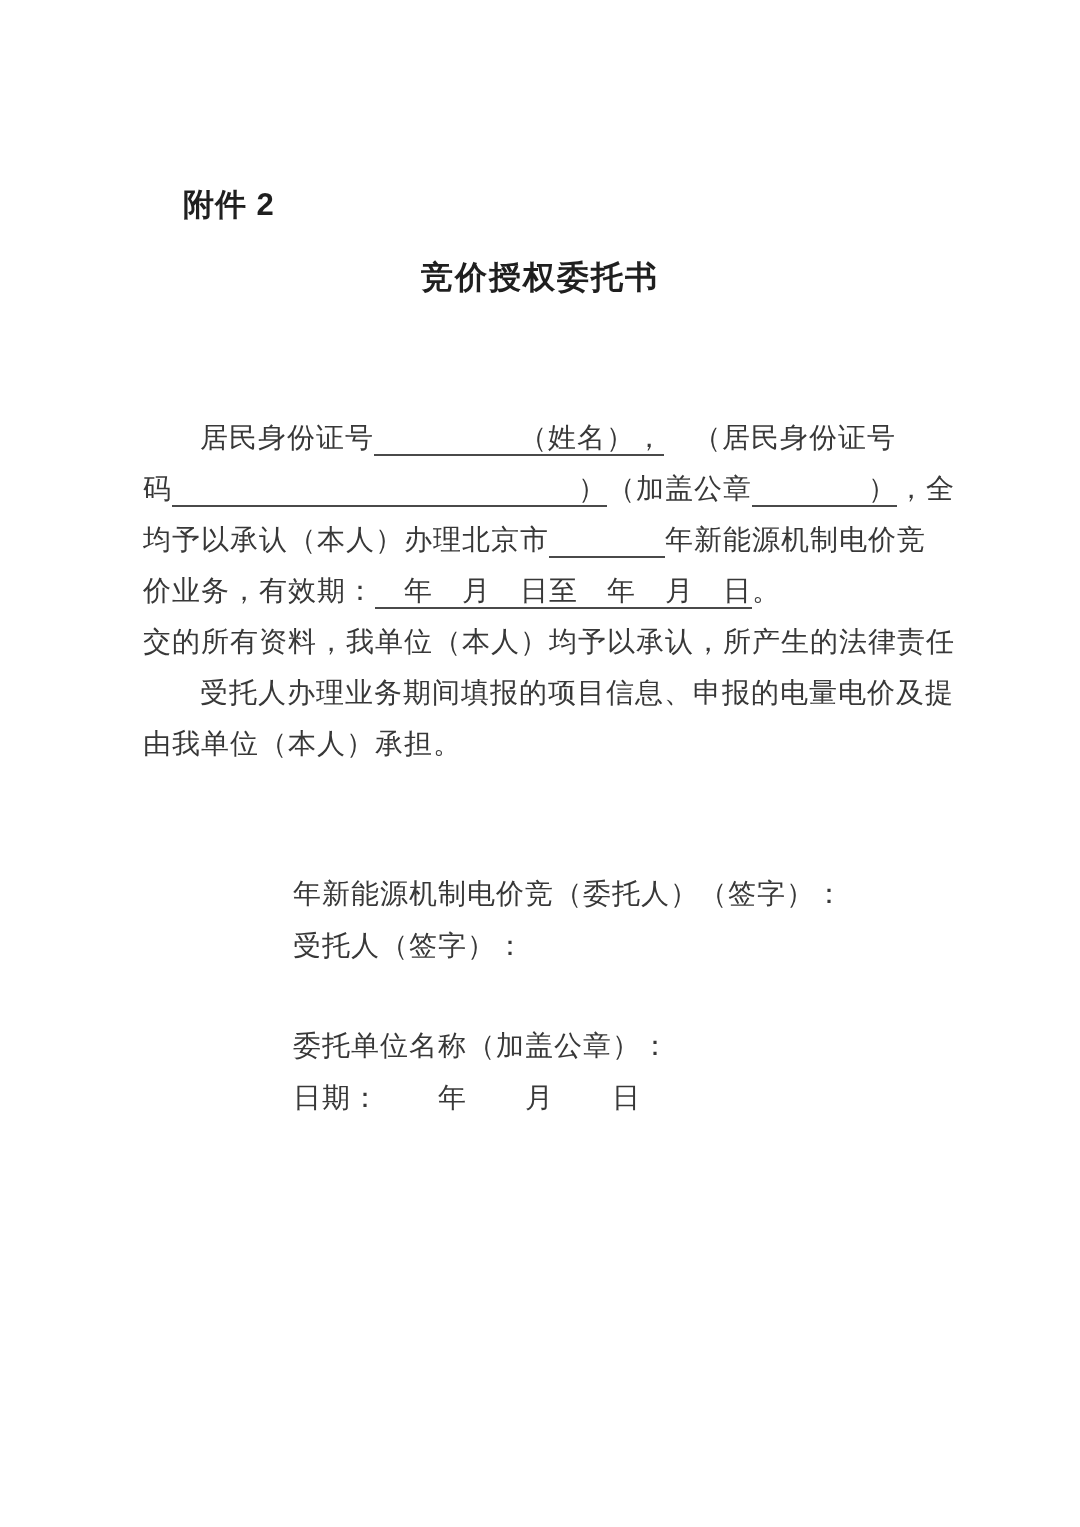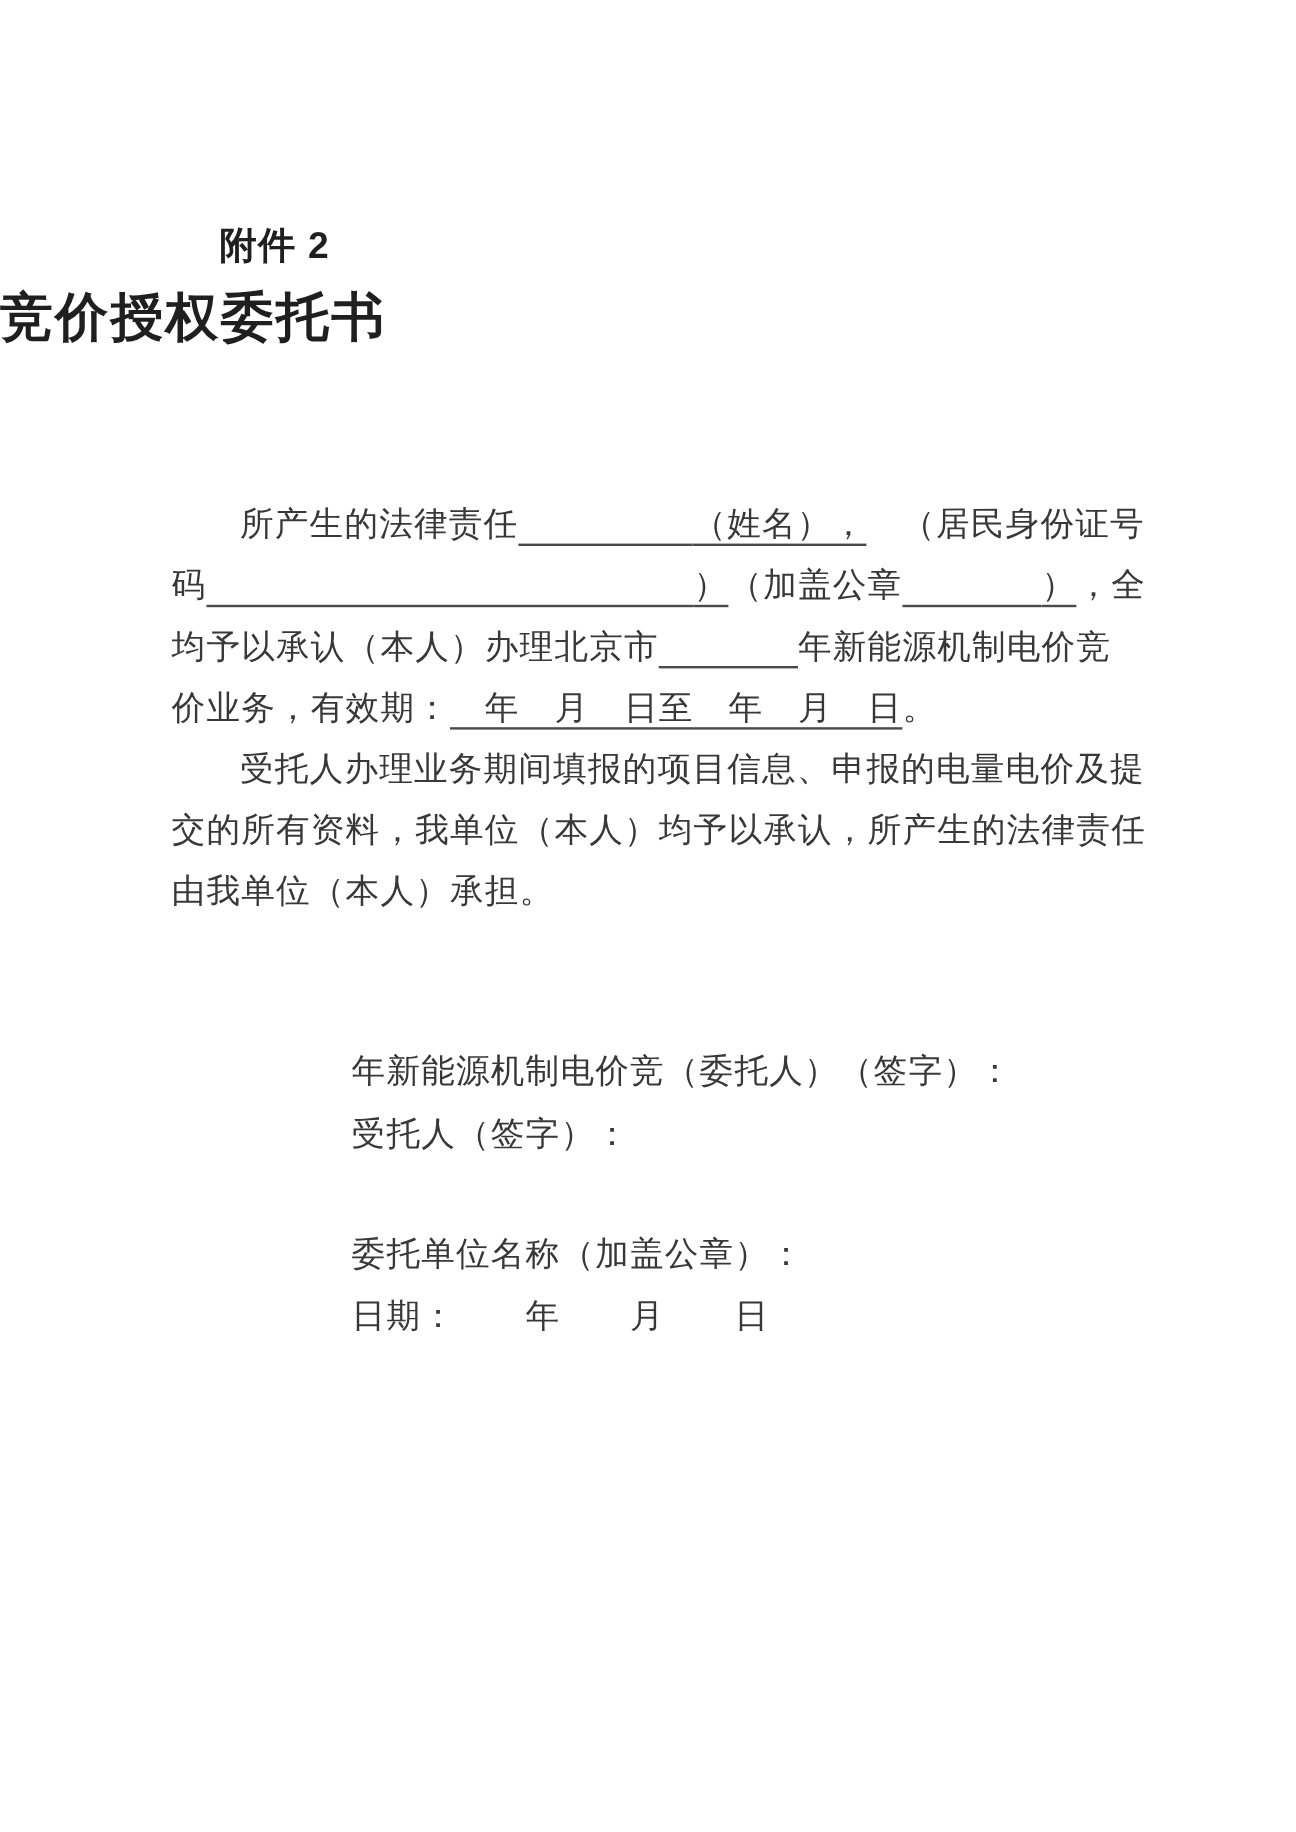--- a/index.html
+++ b/index.html
@@ -24,26 +24,26 @@
     font-weight: 700;
     font-size: 31px;
     letter-spacing: 1px;
     color: var(--ink, #1f1f1f);
     margin-left: 40px;
   }
   .title {
     position: absolute;
     left: 0;
     right: 0;
-    top: 235px;
+    top: 256px;
     margin: 0;
-    text-align: left;
+    text-align: center;
     font-family: "Liberation Sans", "DejaVu Sans", sans-serif;
     font-weight: 700;
-    font-size: 44px;
+    font-size: 32px;
     letter-spacing: 2px;
     color: var(--ink, #1f1f1f);
   }
   .body-text {
     position: absolute;
     left: 143px;
     top: 412px;
     width: 822px;
     font-size: 28px;
     color: var(--body-ink, #383838);
@@ -80,26 +80,26 @@
     margin-top: 48px;
   }
 </style>
 </head>
 <body>
 
 <div class="page" style="--paper: #ffffff; --ink: #1f1f1f; --body-ink: #383838; --underline: #4a4a4a;">
   <div class="attachment">附件 2</div>
   <h1 class="title">竞价授权委托书</h1>
   <div class="body-text" id="body-lines">
-      <div class="line indent"><span>所产生的法律责任</span><span class="u">　　　　　</span><span class="u">（姓名），</span><span>　（居民身份证号</span></div>
+      <div class="line indent"><span>居民身份证号</span><span class="u">　　　　　</span><span class="u">（姓名），</span><span>　（居民身份证号</span></div>
       <div class="line"><span>码</span><span class="u">　　　　　　　　　　　　　　</span><span class="u">）</span><span>（加盖公章</span><span class="u">　　　　</span><span class="u">）</span><span>，全</span></div>
       <div class="line"><span>均予以承认（本人）办理北京市</span><span class="u">　　　　</span><span>年新能源机制电价竞</span></div>
       <div class="line"><span>价业务，有效期：</span><span class="u">　年　月　日至　年　月　日</span><span>。</span></div>
+      <div class="line"><span>交的所有资料，我单位（本人）均予以承认，所产生的法律责任</span></div>
       <div class="line indent"><span>受托人办理业务期间填报的项目信息、申报的电量电价及提</span></div>
-      <div class="line"><span>交的所有资料，我单位（本人）均予以承认，所产生的法律责任</span></div>
       <div class="line"><span>由我单位（本人）承担。</span></div>
     </div>
   <div class="signature" id="signature-lines">
       <div class="sig-line">年新能源机制电价竞（委托人）（签字）：</div>
       <div class="sig-line">受托人（签字）：</div>
       <div class="sig-line gap-before">委托单位名称（加盖公章）：</div>
       <div class="sig-line">日期：　　年　　月　　日</div>
     </div>
 </div>
 

